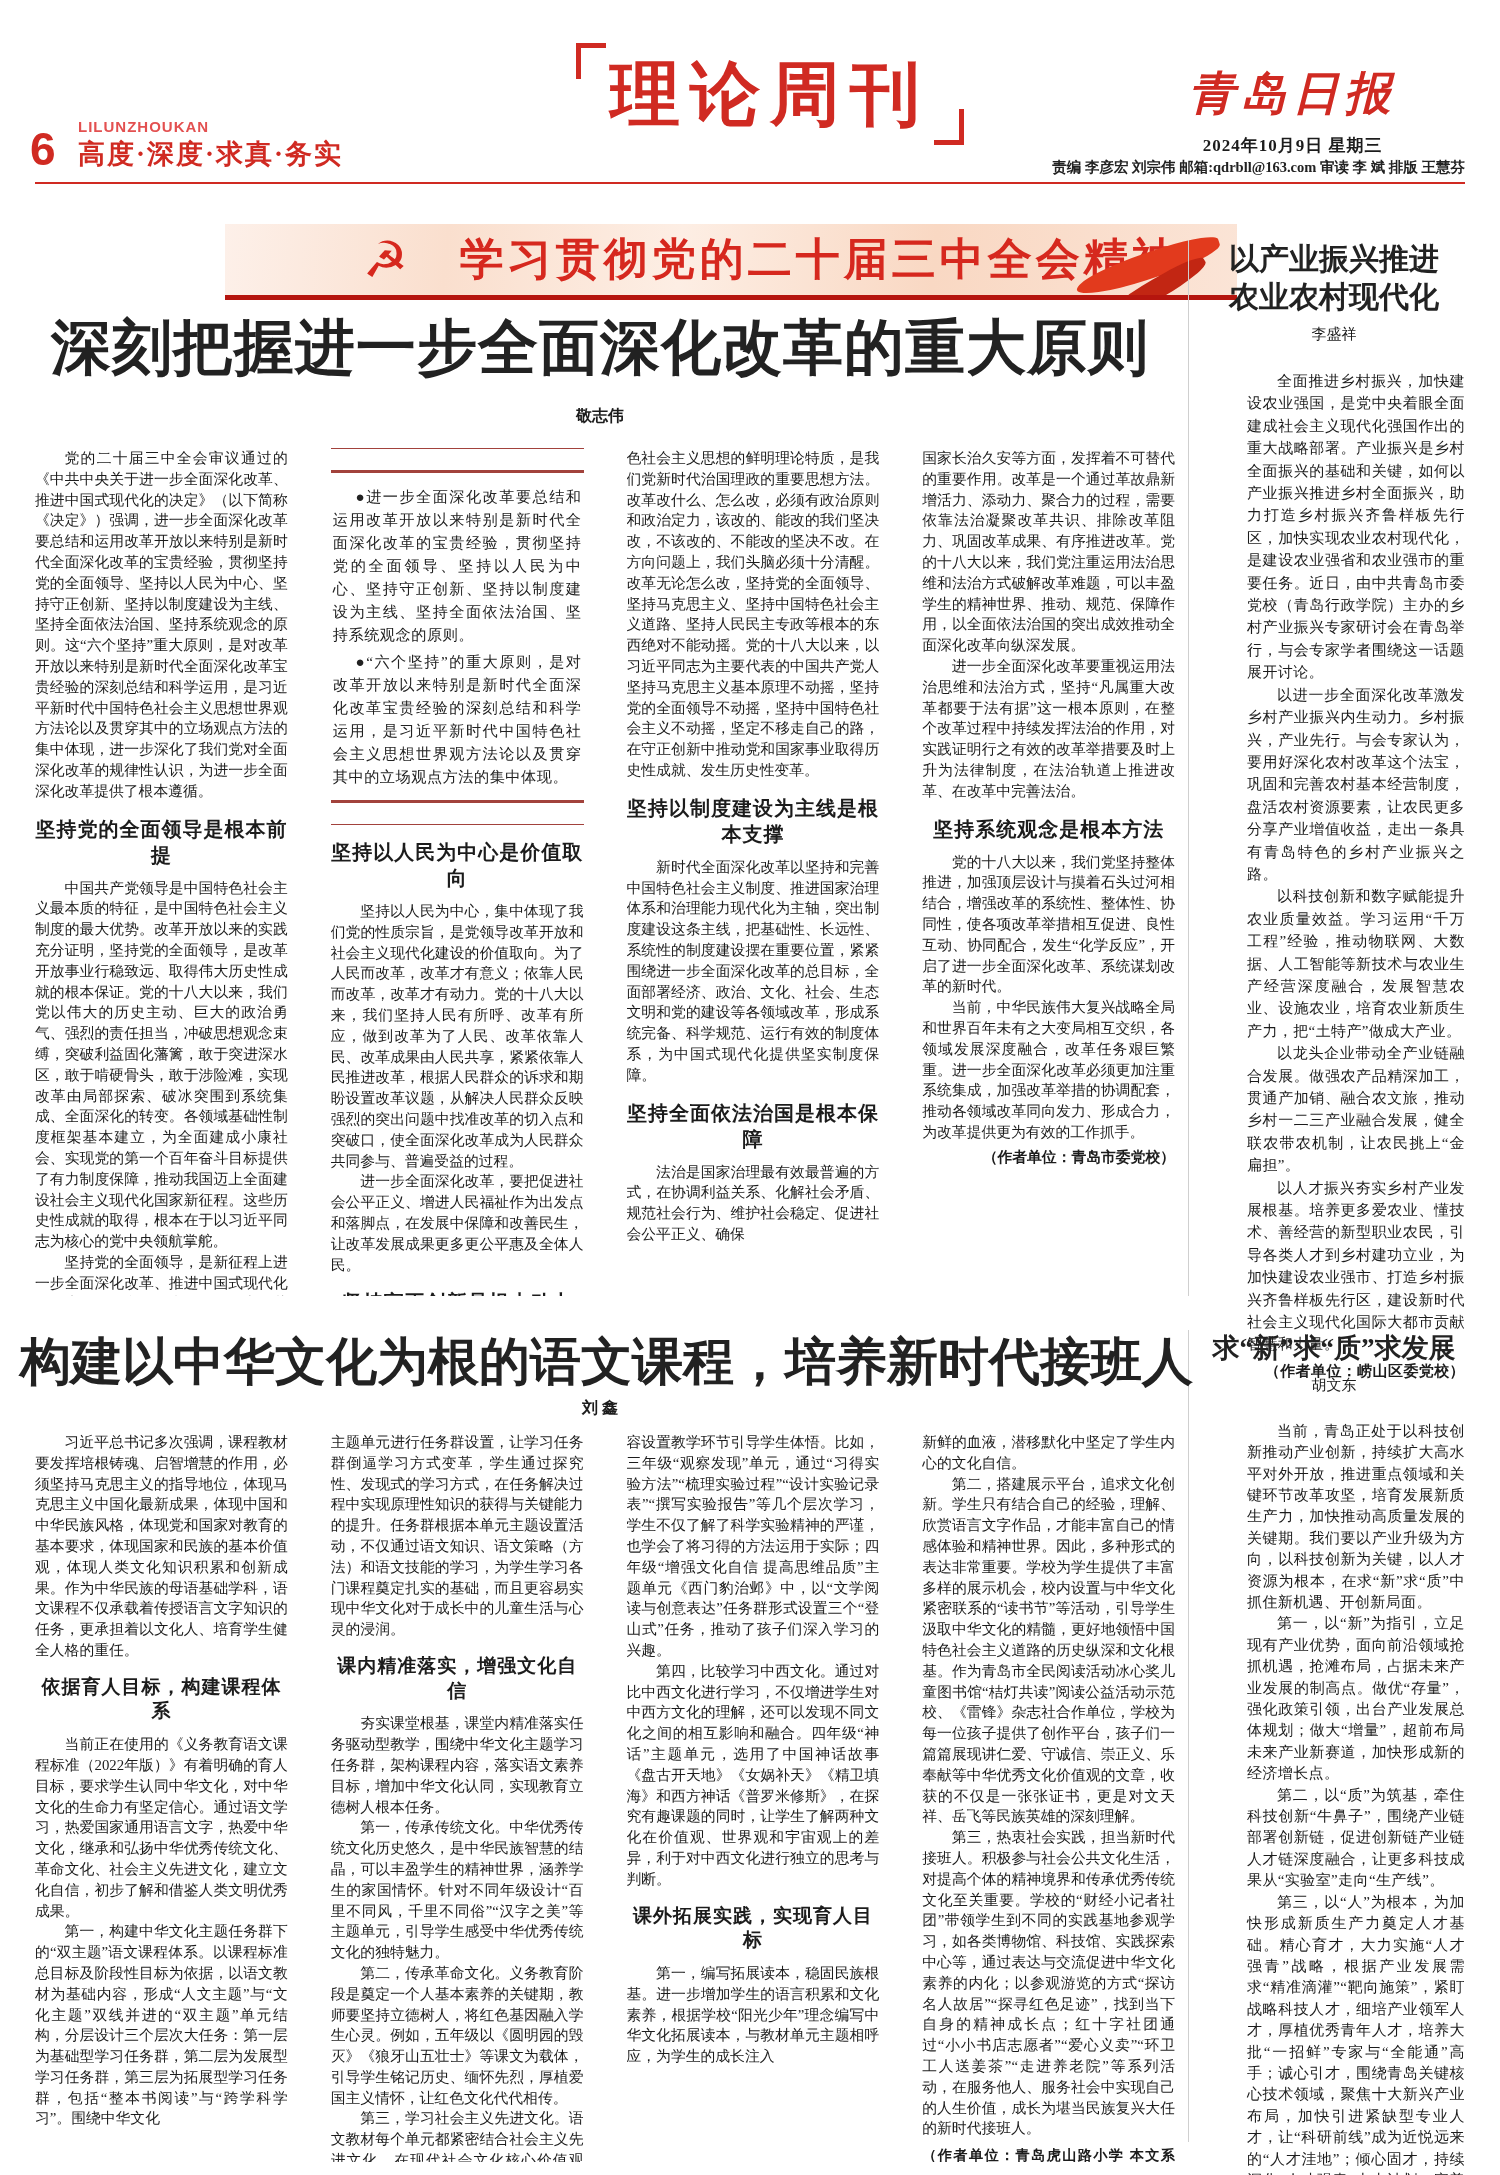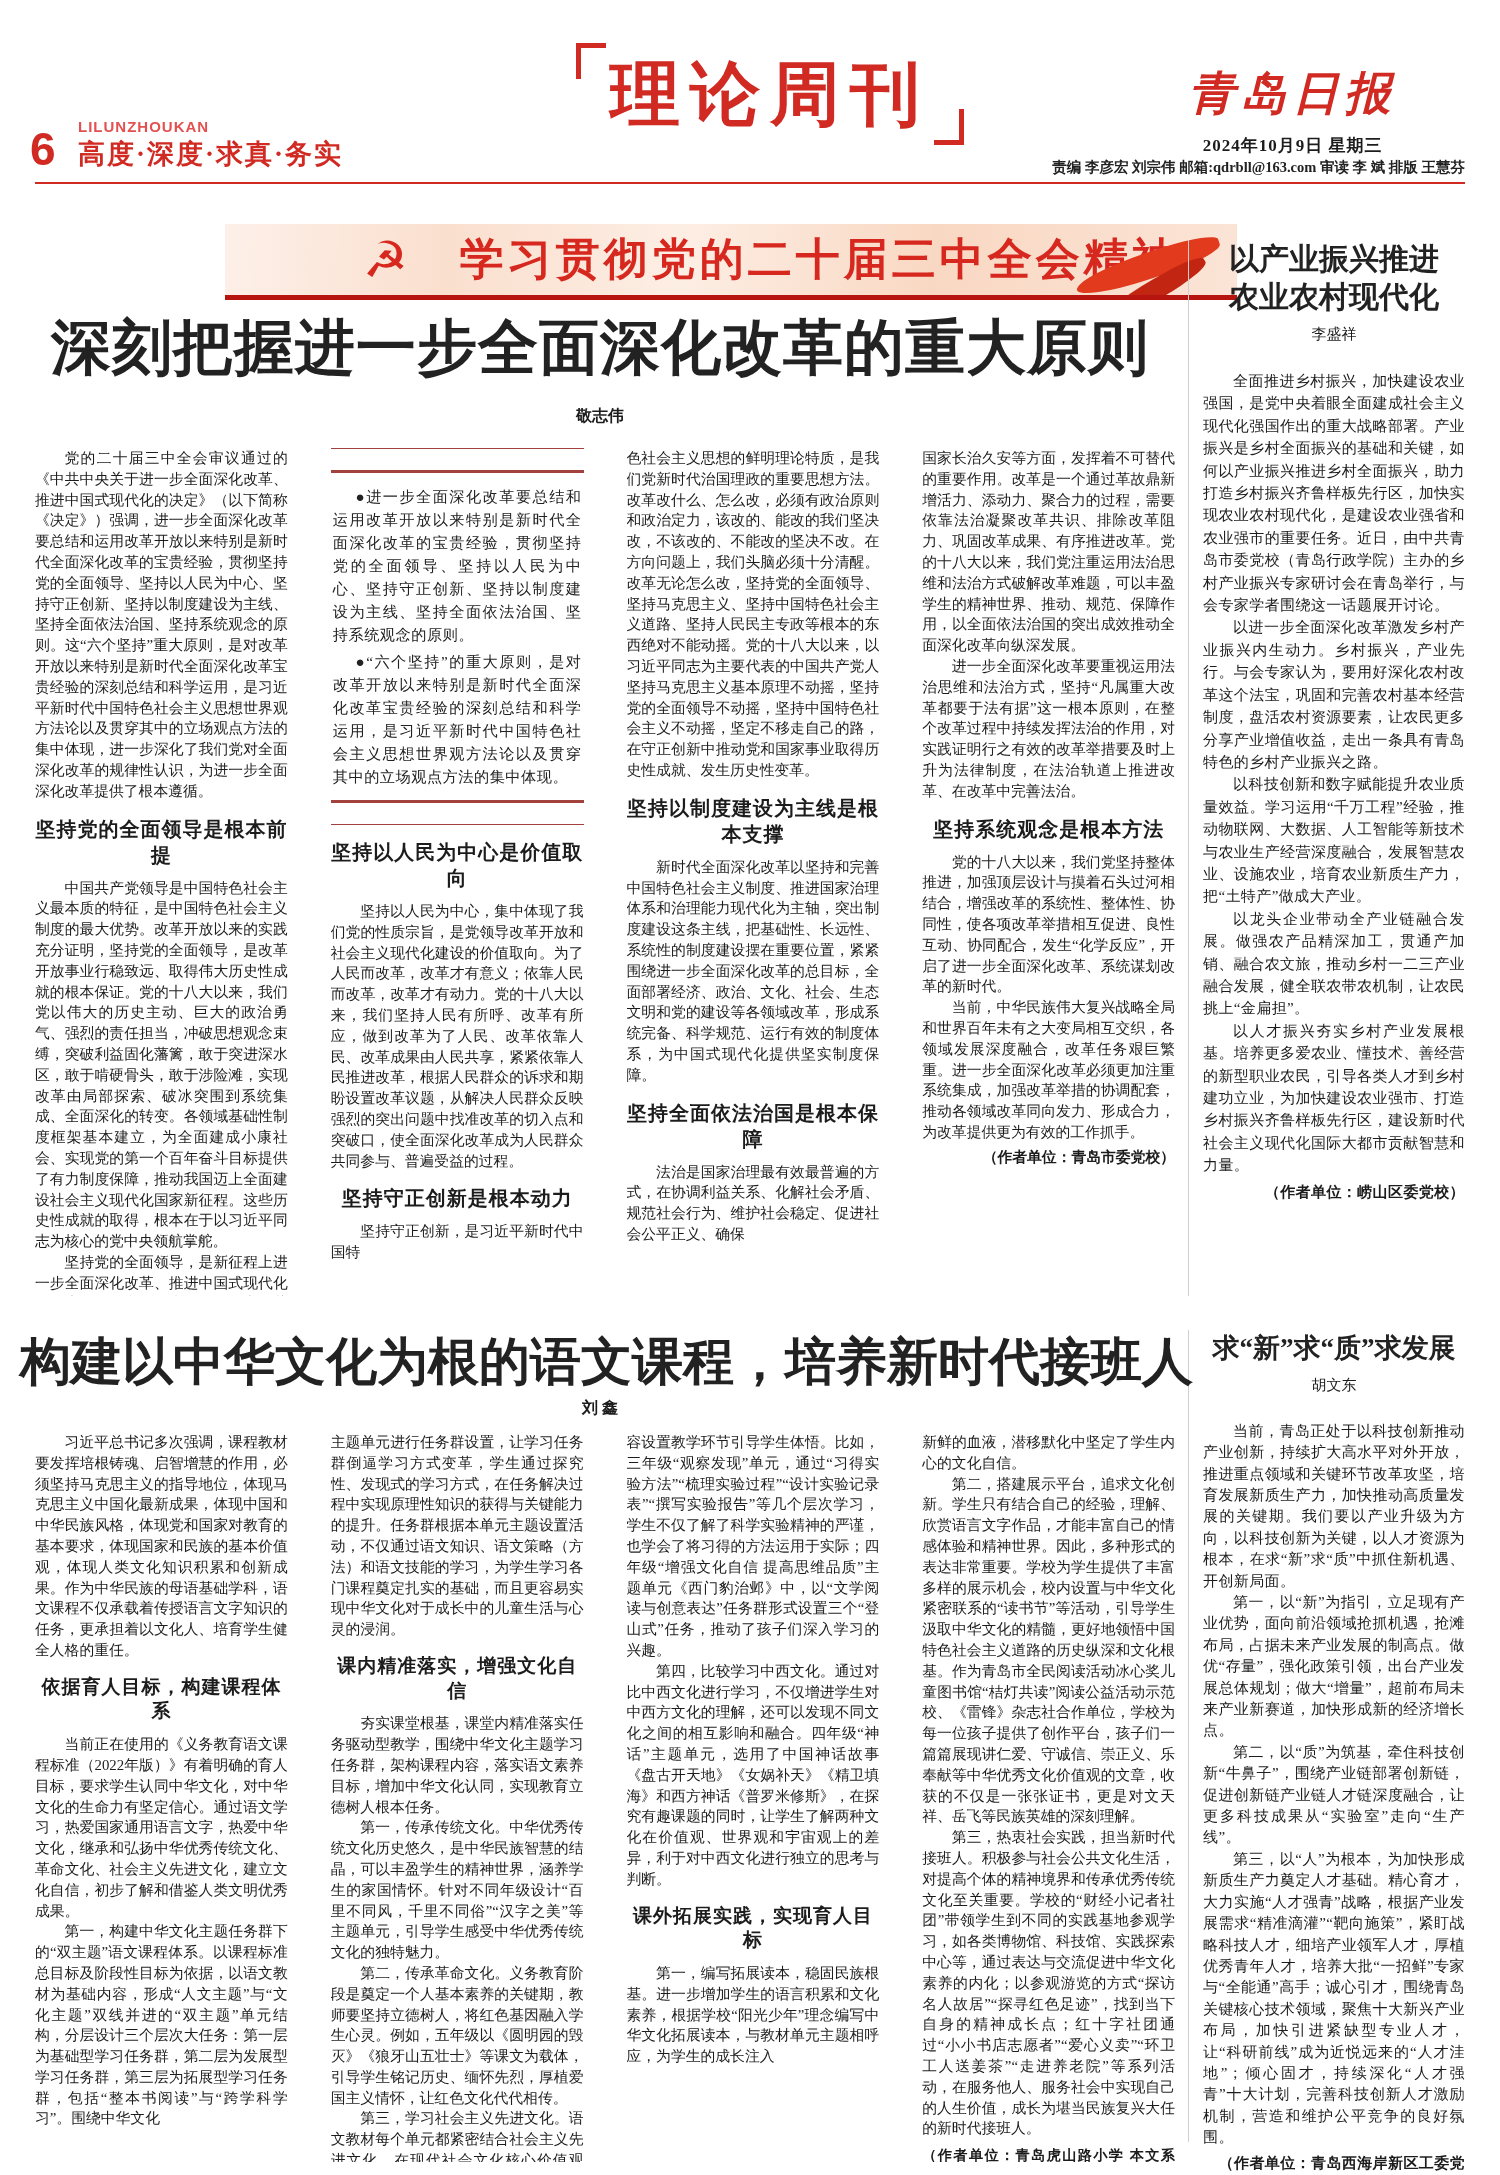--- a/index.html
+++ b/index.html
@@ -57,21 +57,21 @@
   .hbox-item + .hbox-item{margin-top:4px;}
 
   
   .vrule{position:absolute; width:1px; background:#cfcfcf;}
   .vrule-top{left:1188px; top:240px; height:1056px;}
   .vrule-bottom{left:1188px; top:1330px; height:812px;}
 
   .sidebar{position:absolute; left:1203px; width:262px;}
   .sb-head{text-align:center; font-weight:900; color:#222; line-height:1.25;}
   .sb-byline{text-align:center; font-weight:normal; font-size:15px; margin-top:10px;}
-  .sb-body{margin-top:26px; font-size:15px; line-height:22.4px; letter-spacing:0.4px;}
+  .sb-body{margin-top:26px; font-size:15px; line-height:22.4px; letter-spacing:0.4px;margin-left:44px;}
   .sb-body .para{margin:0;}
   .sidebar-top{top:240px;}
   .sidebar-top .sb-head{font-size:30px;}
   .sidebar-bottom{top:1332px;}
   .sidebar-bottom .sb-head{font-size:27px;}
   .sidebar-bottom .sb-body{line-height:21.4px;}
 
   
   .feat-headline{position:absolute; left:20px; top:1328px; width:1160px; text-align:center; font-size:51px; font-weight:900; color:#222; white-space:nowrap;}
   .feat-byline{position:absolute; left:20px; top:1398px; width:1160px; text-align:center; font-size:16px; font-weight:bold;}
@@ -121,20 +121,21 @@
       </div>
       <div class="col">
         <div class="hbox">
           <div class="hbox-in">
             <p class="hbox-item">●进一步全面深化改革要总结和运用改革开放以来特别是新时代全面深化改革的宝贵经验，贯彻坚持党的全面领导、坚持以人民为中心、坚持守正创新、坚持以制度建设为主线、坚持全面依法治国、坚持系统观念的原则。</p>
             <p class="hbox-item">●“六个坚持”的重大原则，是对改革开放以来特别是新时代全面深化改革宝贵经验的深刻总结和科学运用，是习近平新时代中国特色社会主义思想世界观方法论以及贯穿其中的立场观点方法的集中体现。</p>
           </div>
         </div>
         <h3 class="subhead">坚持以人民为中心是价值取向</h3>
         <p class="para">坚持以人民为中心，集中体现了我们党的性质宗旨，是党领导改革开放和社会主义现代化建设的价值取向。为了人民而改革，改革才有意义；依靠人民而改革，改革才有动力。党的十八大以来，我们坚持人民有所呼、改革有所应，做到改革为了人民、改革依靠人民、改革成果由人民共享，紧紧依靠人民推进改革，根据人民群众的诉求和期盼设置改革议题，从解决人民群众反映强烈的突出问题中找准改革的切入点和突破口，使全面深化改革成为人民群众共同参与、普遍受益的过程。</p>
+        <p class="para">进一步全面深化改革，要把促进社会公平正义、增进人民福祉作为出发点和落脚点，在发展中保障和改善民生，让改革发展成果更多更公平惠及全体人民。</p>
         <h3 class="subhead">坚持守正创新是根本动力</h3>
         <p class="para">坚持守正创新，是习近平新时代中国特</p>
       </div>
       <div class="col">
         <p class="para cont">色社会主义思想的鲜明理论特质，是我们党新时代治国理政的重要思想方法。改革改什么、怎么改，必须有政治原则和政治定力，该改的、能改的我们坚决改，不该改的、不能改的坚决不改。在方向问题上，我们头脑必须十分清醒。改革无论怎么改，坚持党的全面领导、坚持马克思主义、坚持中国特色社会主义道路、坚持人民民主专政等根本的东西绝对不能动摇。党的十八大以来，以习近平同志为主要代表的中国共产党人坚持马克思主义基本原理不动摇，坚持党的全面领导不动摇，坚持中国特色社会主义不动摇，坚定不移走自己的路，在守正创新中推动党和国家事业取得历史性成就、发生历史性变革。</p>
         <h3 class="subhead">坚持以制度建设为主线是根本支撑</h3>
         <p class="para">新时代全面深化改革以坚持和完善中国特色社会主义制度、推进国家治理体系和治理能力现代化为主轴，突出制度建设这条主线，把基础性、长远性、系统性的制度建设摆在重要位置，紧紧围绕进一步全面深化改革的总目标，全面部署经济、政治、文化、社会、生态文明和党的建设等各领域改革，形成系统完备、科学规范、运行有效的制度体系，为中国式现代化提供坚实制度保障。</p>
         <h3 class="subhead">坚持全面依法治国是根本保障</h3>
         <p class="para">法治是国家治理最有效最普遍的方式，在协调利益关系、化解社会矛盾、规范社会行为、维护社会稳定、促进社会公平正义、确保</p>
       </div>

